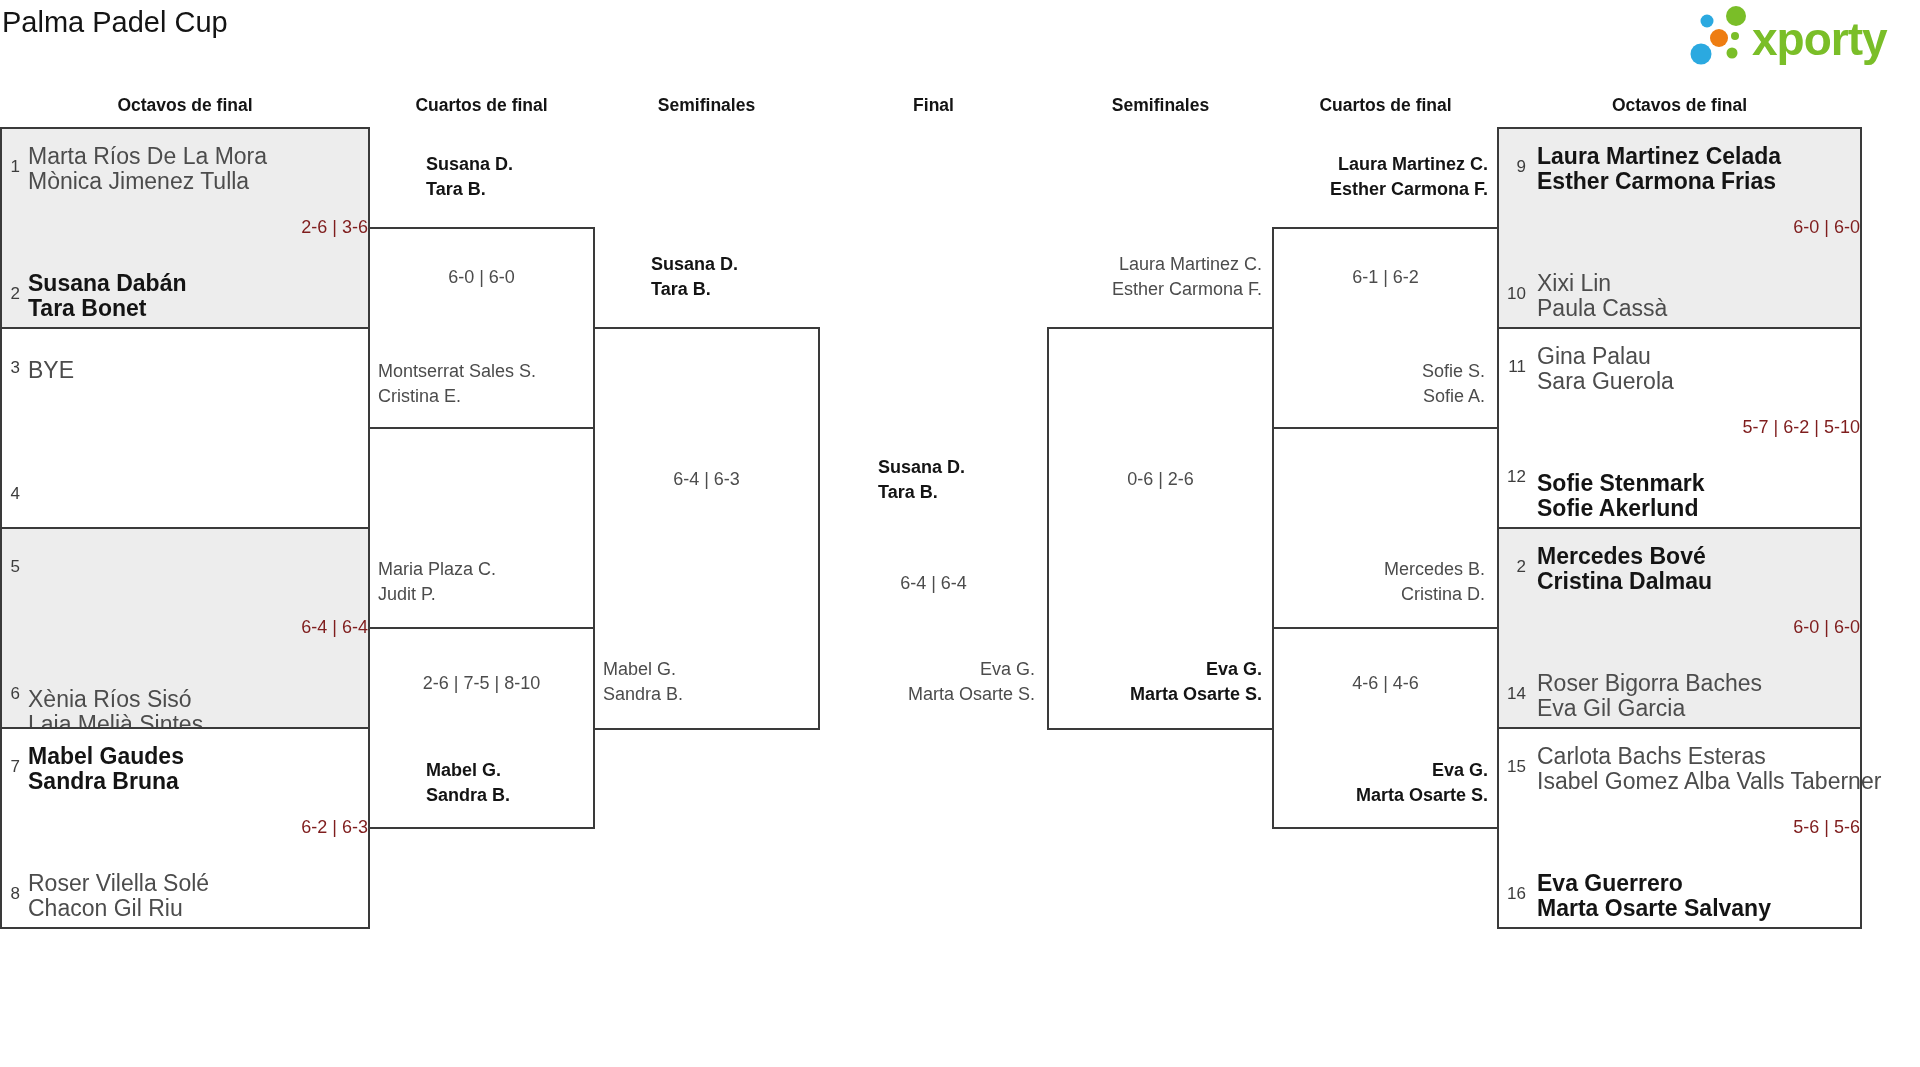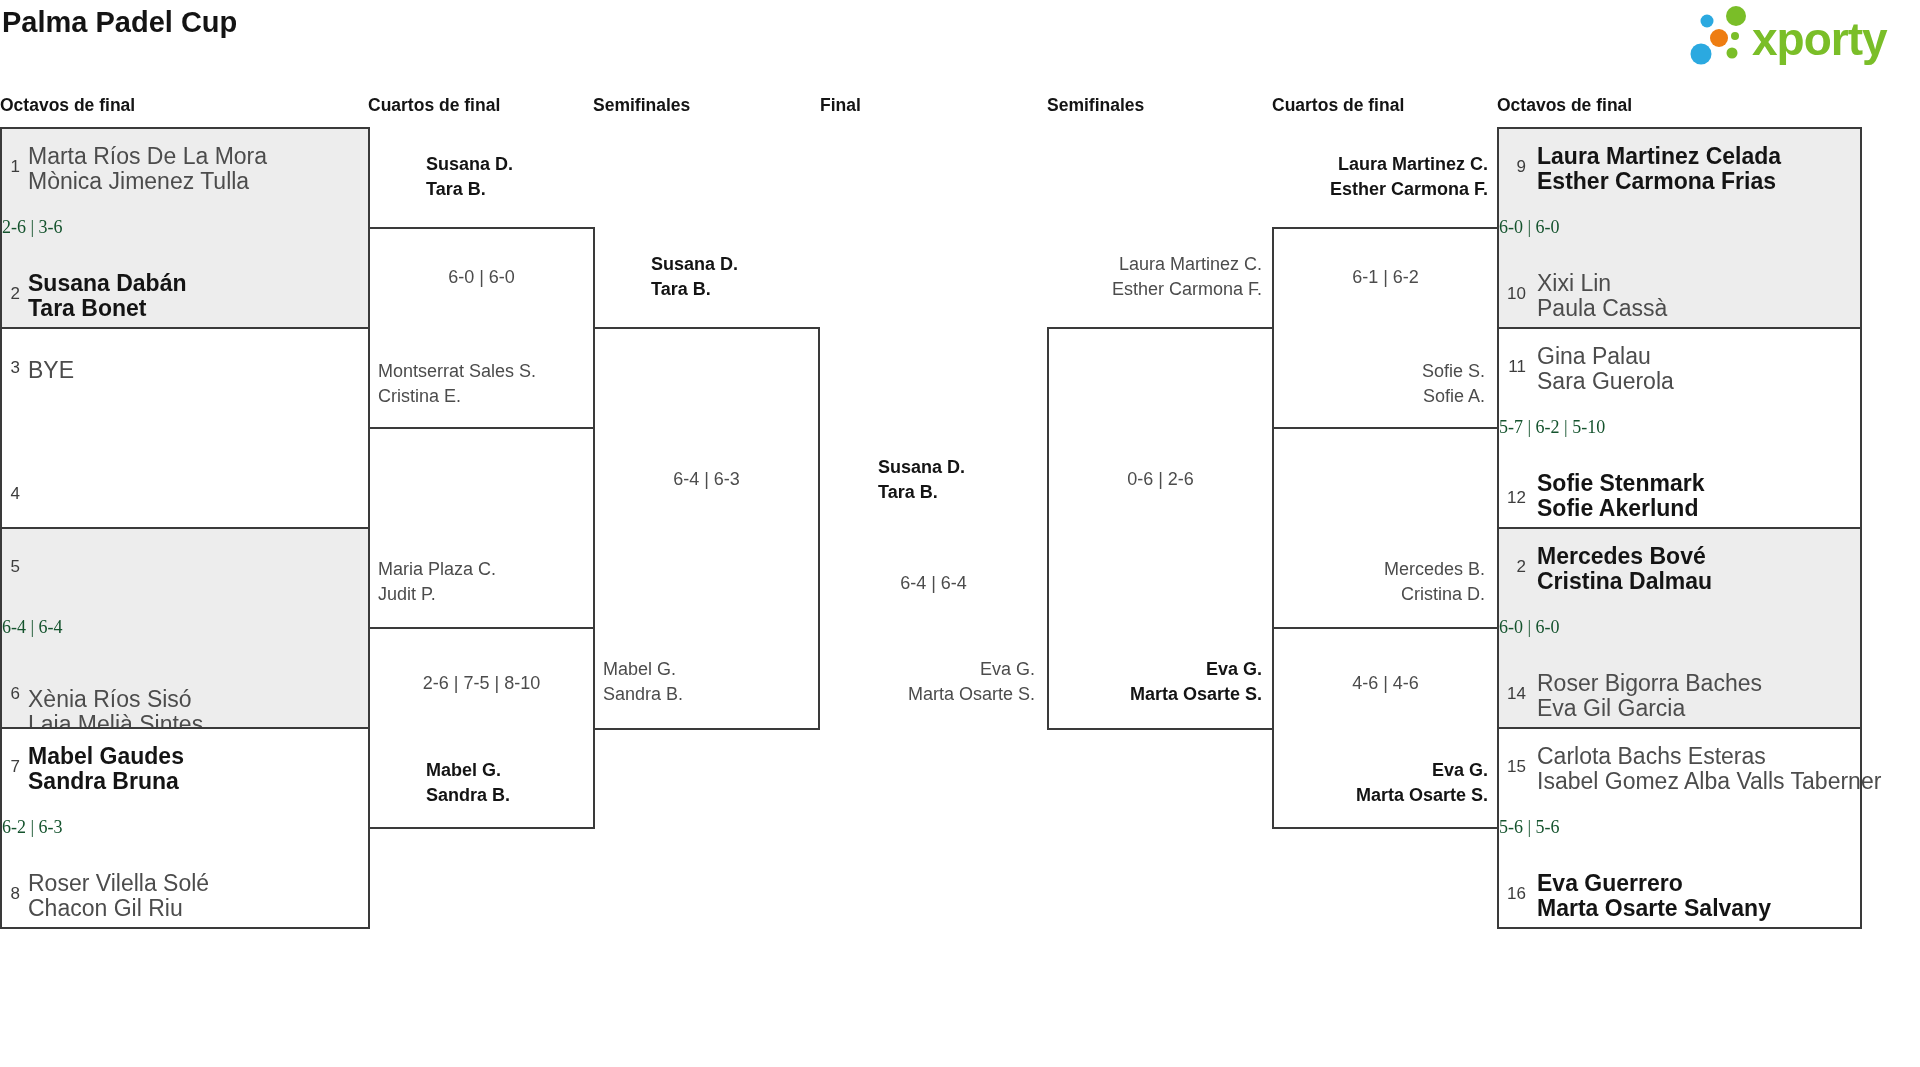--- a/index.html
+++ b/index.html
@@ -1,28 +1,28 @@
 <!DOCTYPE html>
 <html><head>
 <meta charset="utf-8">
 <style>
   html,body{margin:0;padding:0;background:#fff;}
   #stage{position:relative;width:1920px;height:1067px;background:#fff;overflow:hidden;
          font-family:"Liberation Sans",sans-serif;}
-  .title-line{position:absolute;left:2px;font-size:29px;font-weight:700;color:#141414;white-space:nowrap;}
-  .hdr{position:absolute;top:95px;font-size:17.5px;font-weight:700;color:#141414;white-space:nowrap;}
+  .title-line{position:absolute;left:2px;font-size:29px;font-weight:400;color:#141414;white-space:nowrap;}
+  .hdr{position:absolute;top:95px;font-size:17.5px;font-weight:700;color:#141414;text-align:center;white-space:nowrap;}
   .box{position:absolute;box-sizing:border-box;border:2px solid #3a3a3a;background:#fff;}
   .box.gray{background:#ededed;}
   .tm{position:absolute;left:26px;white-space:nowrap;}
   .obr .tm{left:38px;}
   .nm{font-size:23px;line-height:25px;color:#4c4c4c;}
   .nm.b{font-weight:700;color:#141414;}
   .sd{position:absolute;left:2px;width:16px;font-size:17px;color:#3d3d3d;text-align:right;}
   .obr .sd{width:25px;}
-  .sc{position:absolute;left:0;width:100%;text-align:left;font-size:18px;color:#14532d;font-family:Liberation Serif, serif;}
+  .sc{position:absolute;left:0;width:100%;text-align:right;font-size:18px;color:#7f1d1d;}
   .fl{position:absolute;white-space:nowrap;font-size:18px;line-height:25px;color:#4c4c4c;}
   .fl.b{font-weight:700;color:#141414;margin-left:48px;}
   .fl.r{width:320px;text-align:right;}
   .fsc{position:absolute;width:227px;text-align:center;font-size:18px;color:#4c4c4c;white-space:nowrap;}
 </style>
 </head>
 <body>
 
 <div id="stage">
 
@@ -106,21 +106,21 @@
     </div>
   </div>
 
   <div class="box obr" style="left:1497px;top:327px;width:365px;height:202px">
     <div class="sd" style="top:28px">11</div>
     <div class="tm" style="top:15px">
       <div class="nm">Gina Palau</div>
       <div class="nm">Sara Guerola</div>
     </div>
     <div class="sc" style="top:88px">5-7 | 6-2 | 5-10</div>
-    <div class="sd" style="top:159px">12</div>
+    <div class="sd" style="top:138px">12</div>
     <div class="tm" style="top:142px">
       <div class="nm b">Sofie Stenmark</div>
       <div class="nm b">Sofie Akerlund</div>
     </div>
   </div>
 
   <div class="box gray obr" style="left:1497px;top:527px;width:365px;height:202px">
     <div class="sd" style="top:28px">2</div>
     <div class="tm" style="top:15px">
       <div class="nm b">Mercedes Bové</div>

